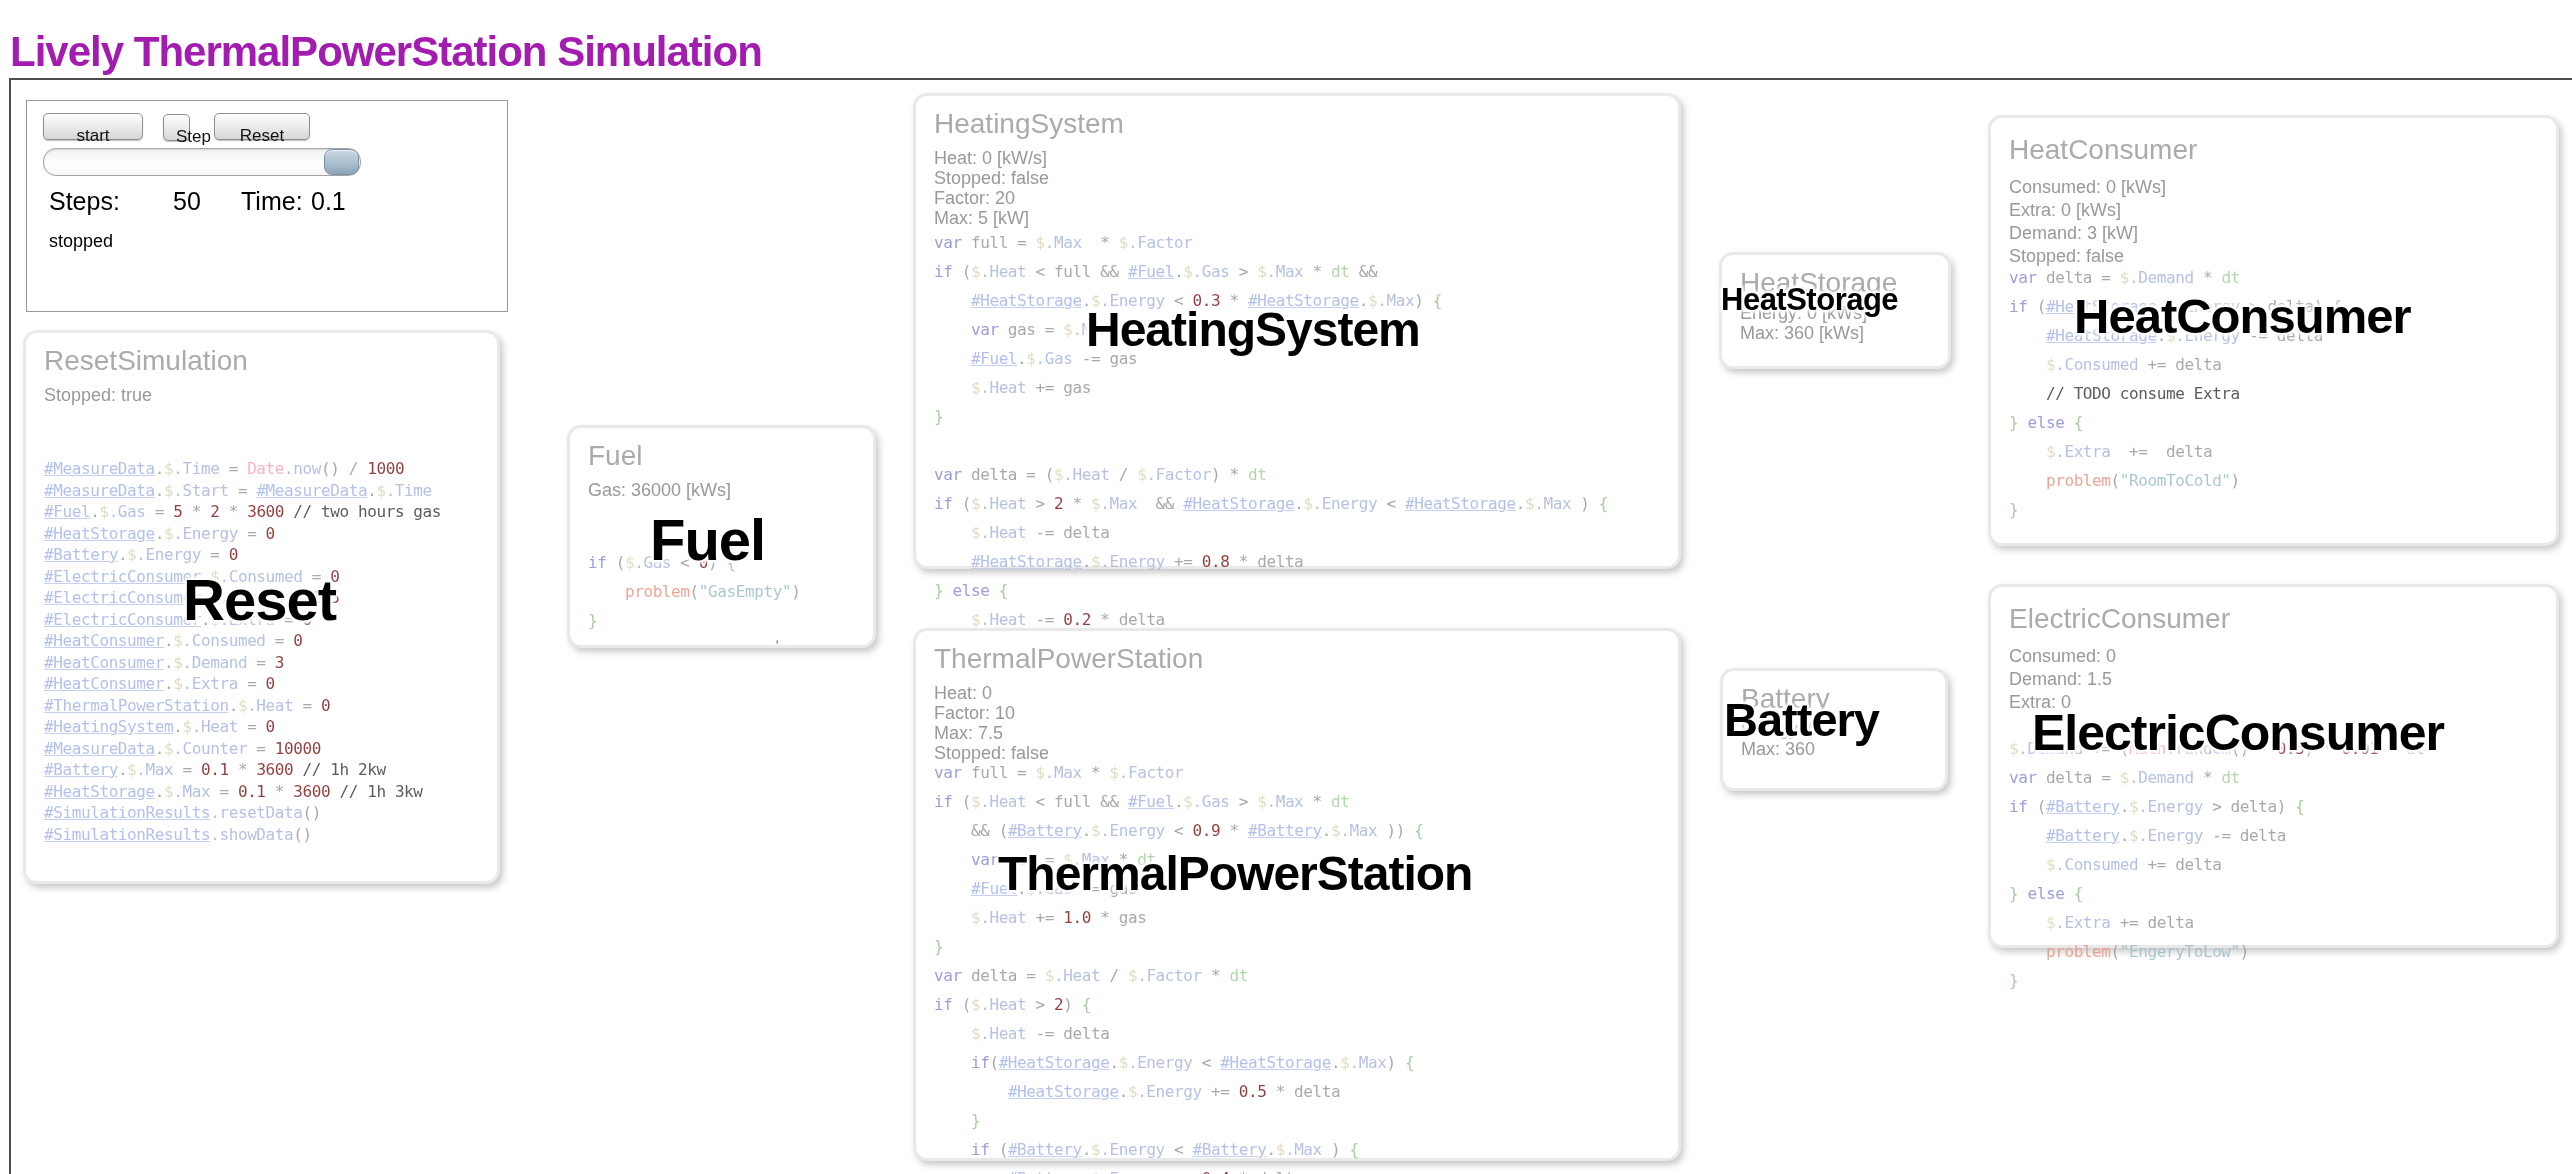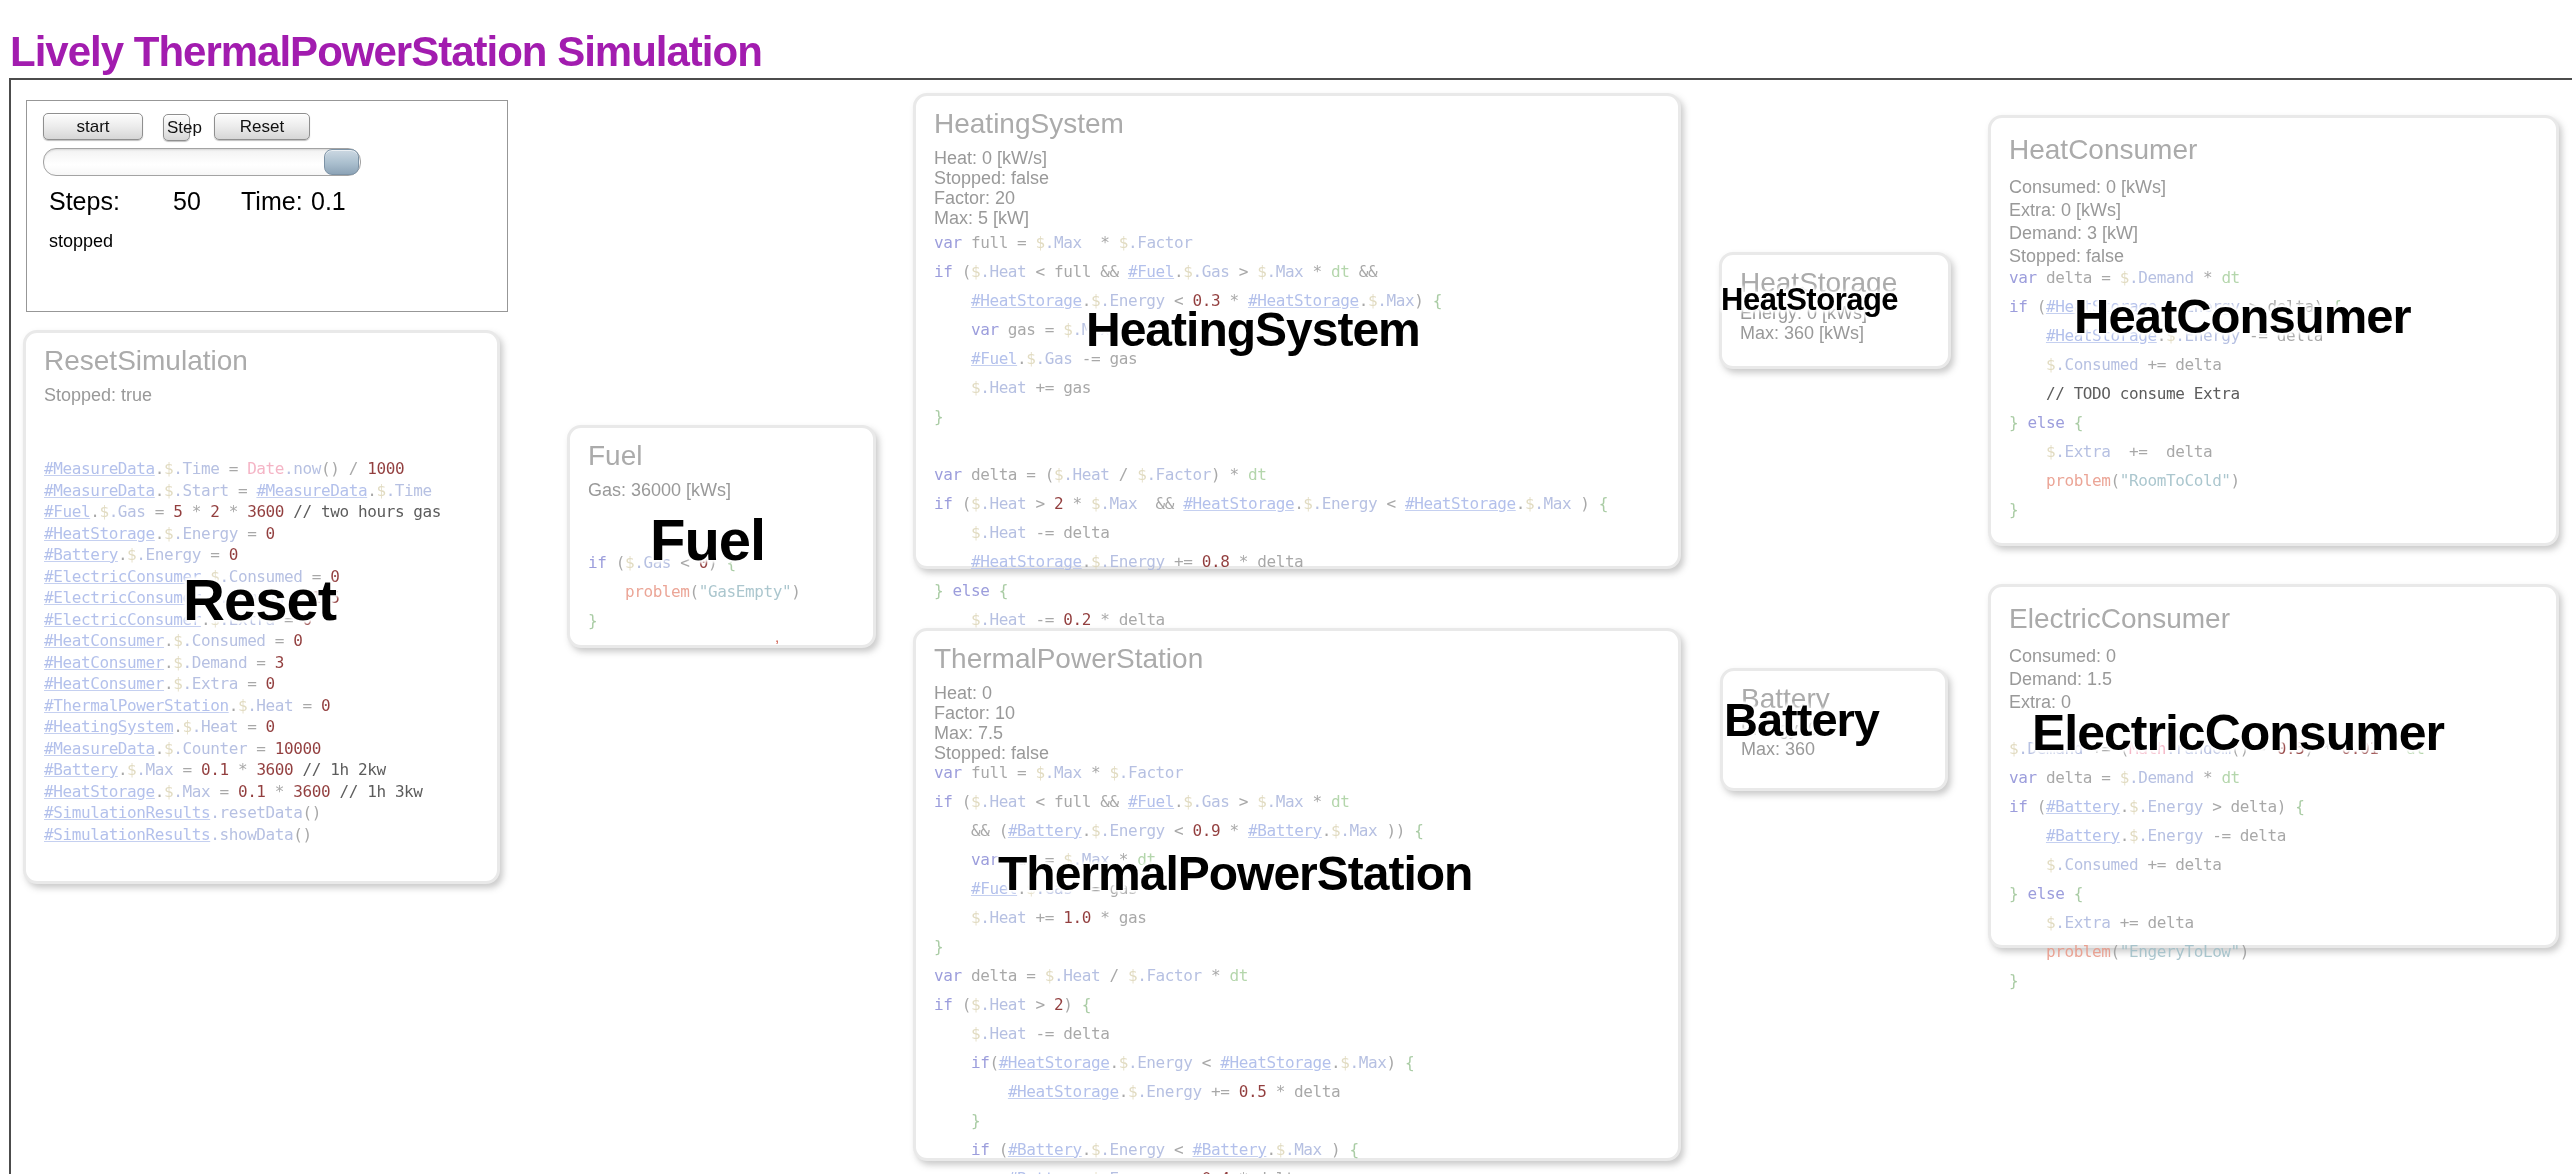--- a/index.html
+++ b/index.html
@@ -22,21 +22,21 @@
   #control-panel{
     position:absolute;left:26px;top:100px;width:480px;height:210px;
     background:#fff;border:1px solid #979797;
   }
   .btn{
     position:absolute;height:27px;
     background:linear-gradient(180deg,#fdfdfd 0%,#ececec 50%,#d6d6d6 100%);
     border:1px solid #8f8f8f;border-radius:5px;
     box-shadow:0 1px 1px rgba(0,0,0,.25), inset 0 1px 0 #fff;
     font-family:"Liberation Sans",sans-serif;font-size:17px;color:#111;
-    text-align:center;padding:3px;
+    text-align:center;padding:12px;
   }
   #btn-start{left:16px;top:12px;width:100px;}
   #btn-step{left:136px;top:13px;width:27px;}
   #btn-reset{left:187px;top:12px;width:96px;}
   #slider{
     position:absolute;left:16px;top:47px;width:316px;height:26px;
     border:1px solid #a3a3a3;border-radius:13px;
     background:linear-gradient(180deg,#f2f2f2,#ffffff 60%,#f7f7f7);
     box-shadow:inset 0 1px 2px rgba(0,0,0,.12);
   }

